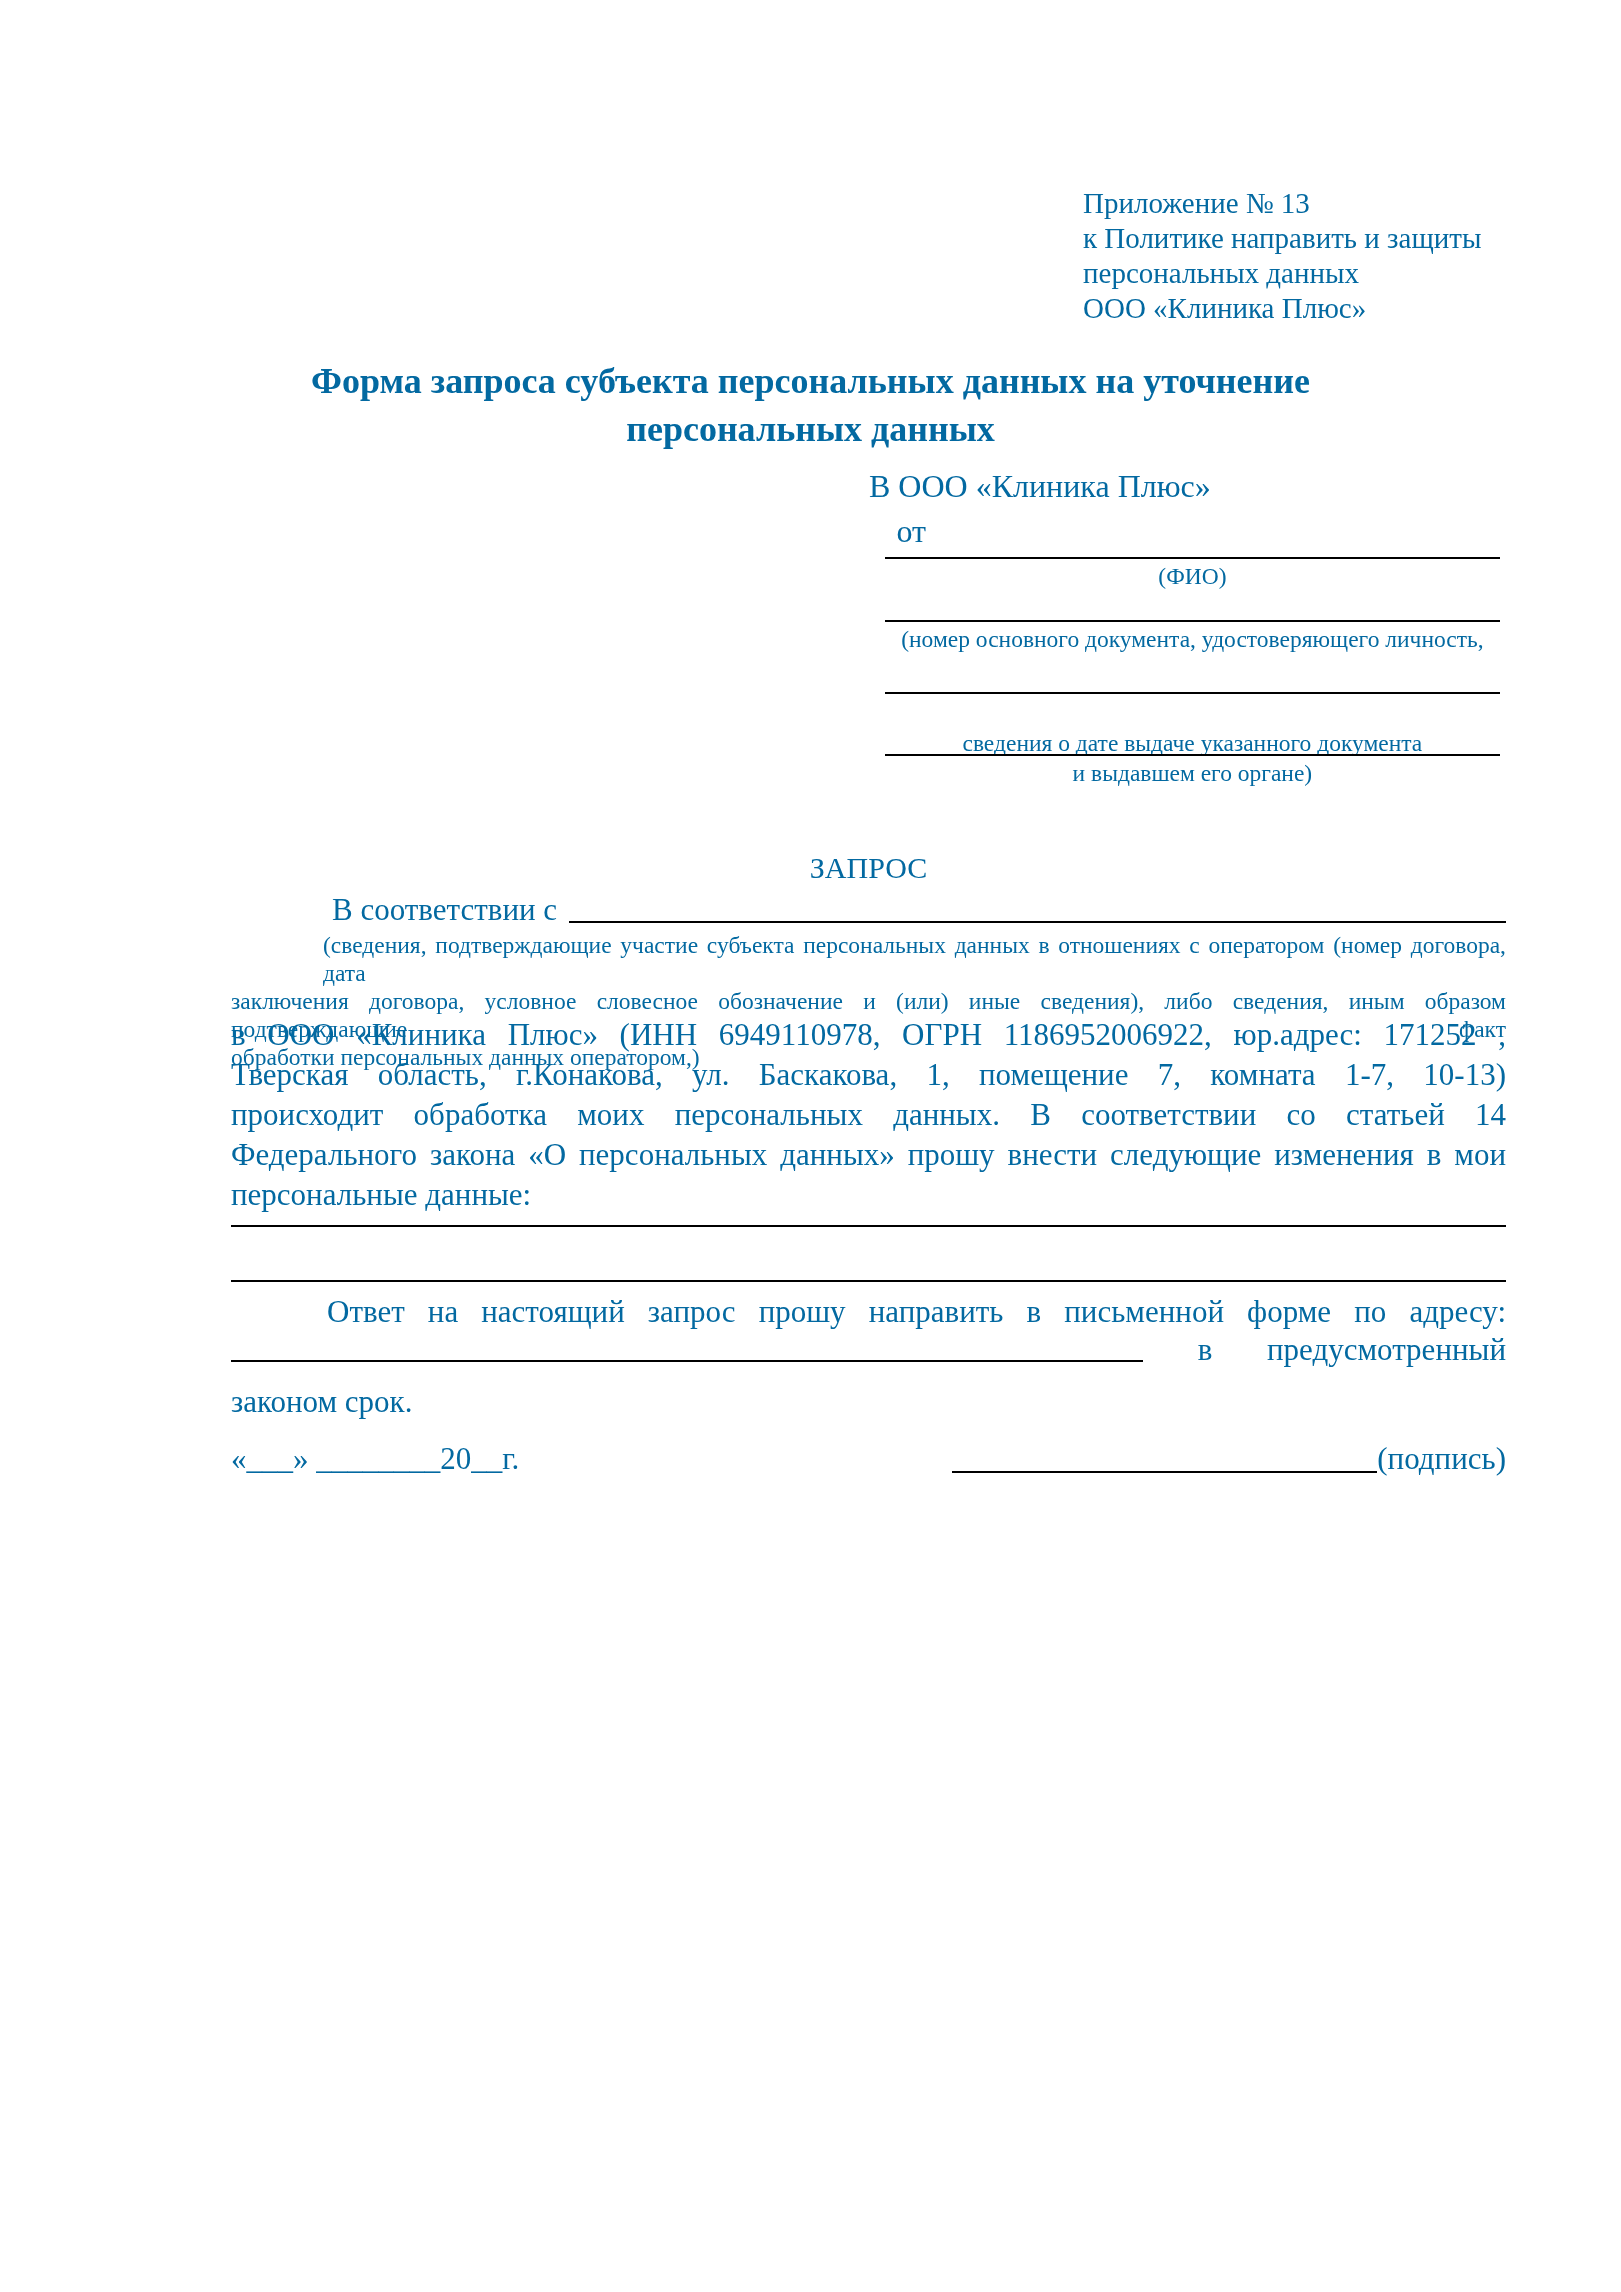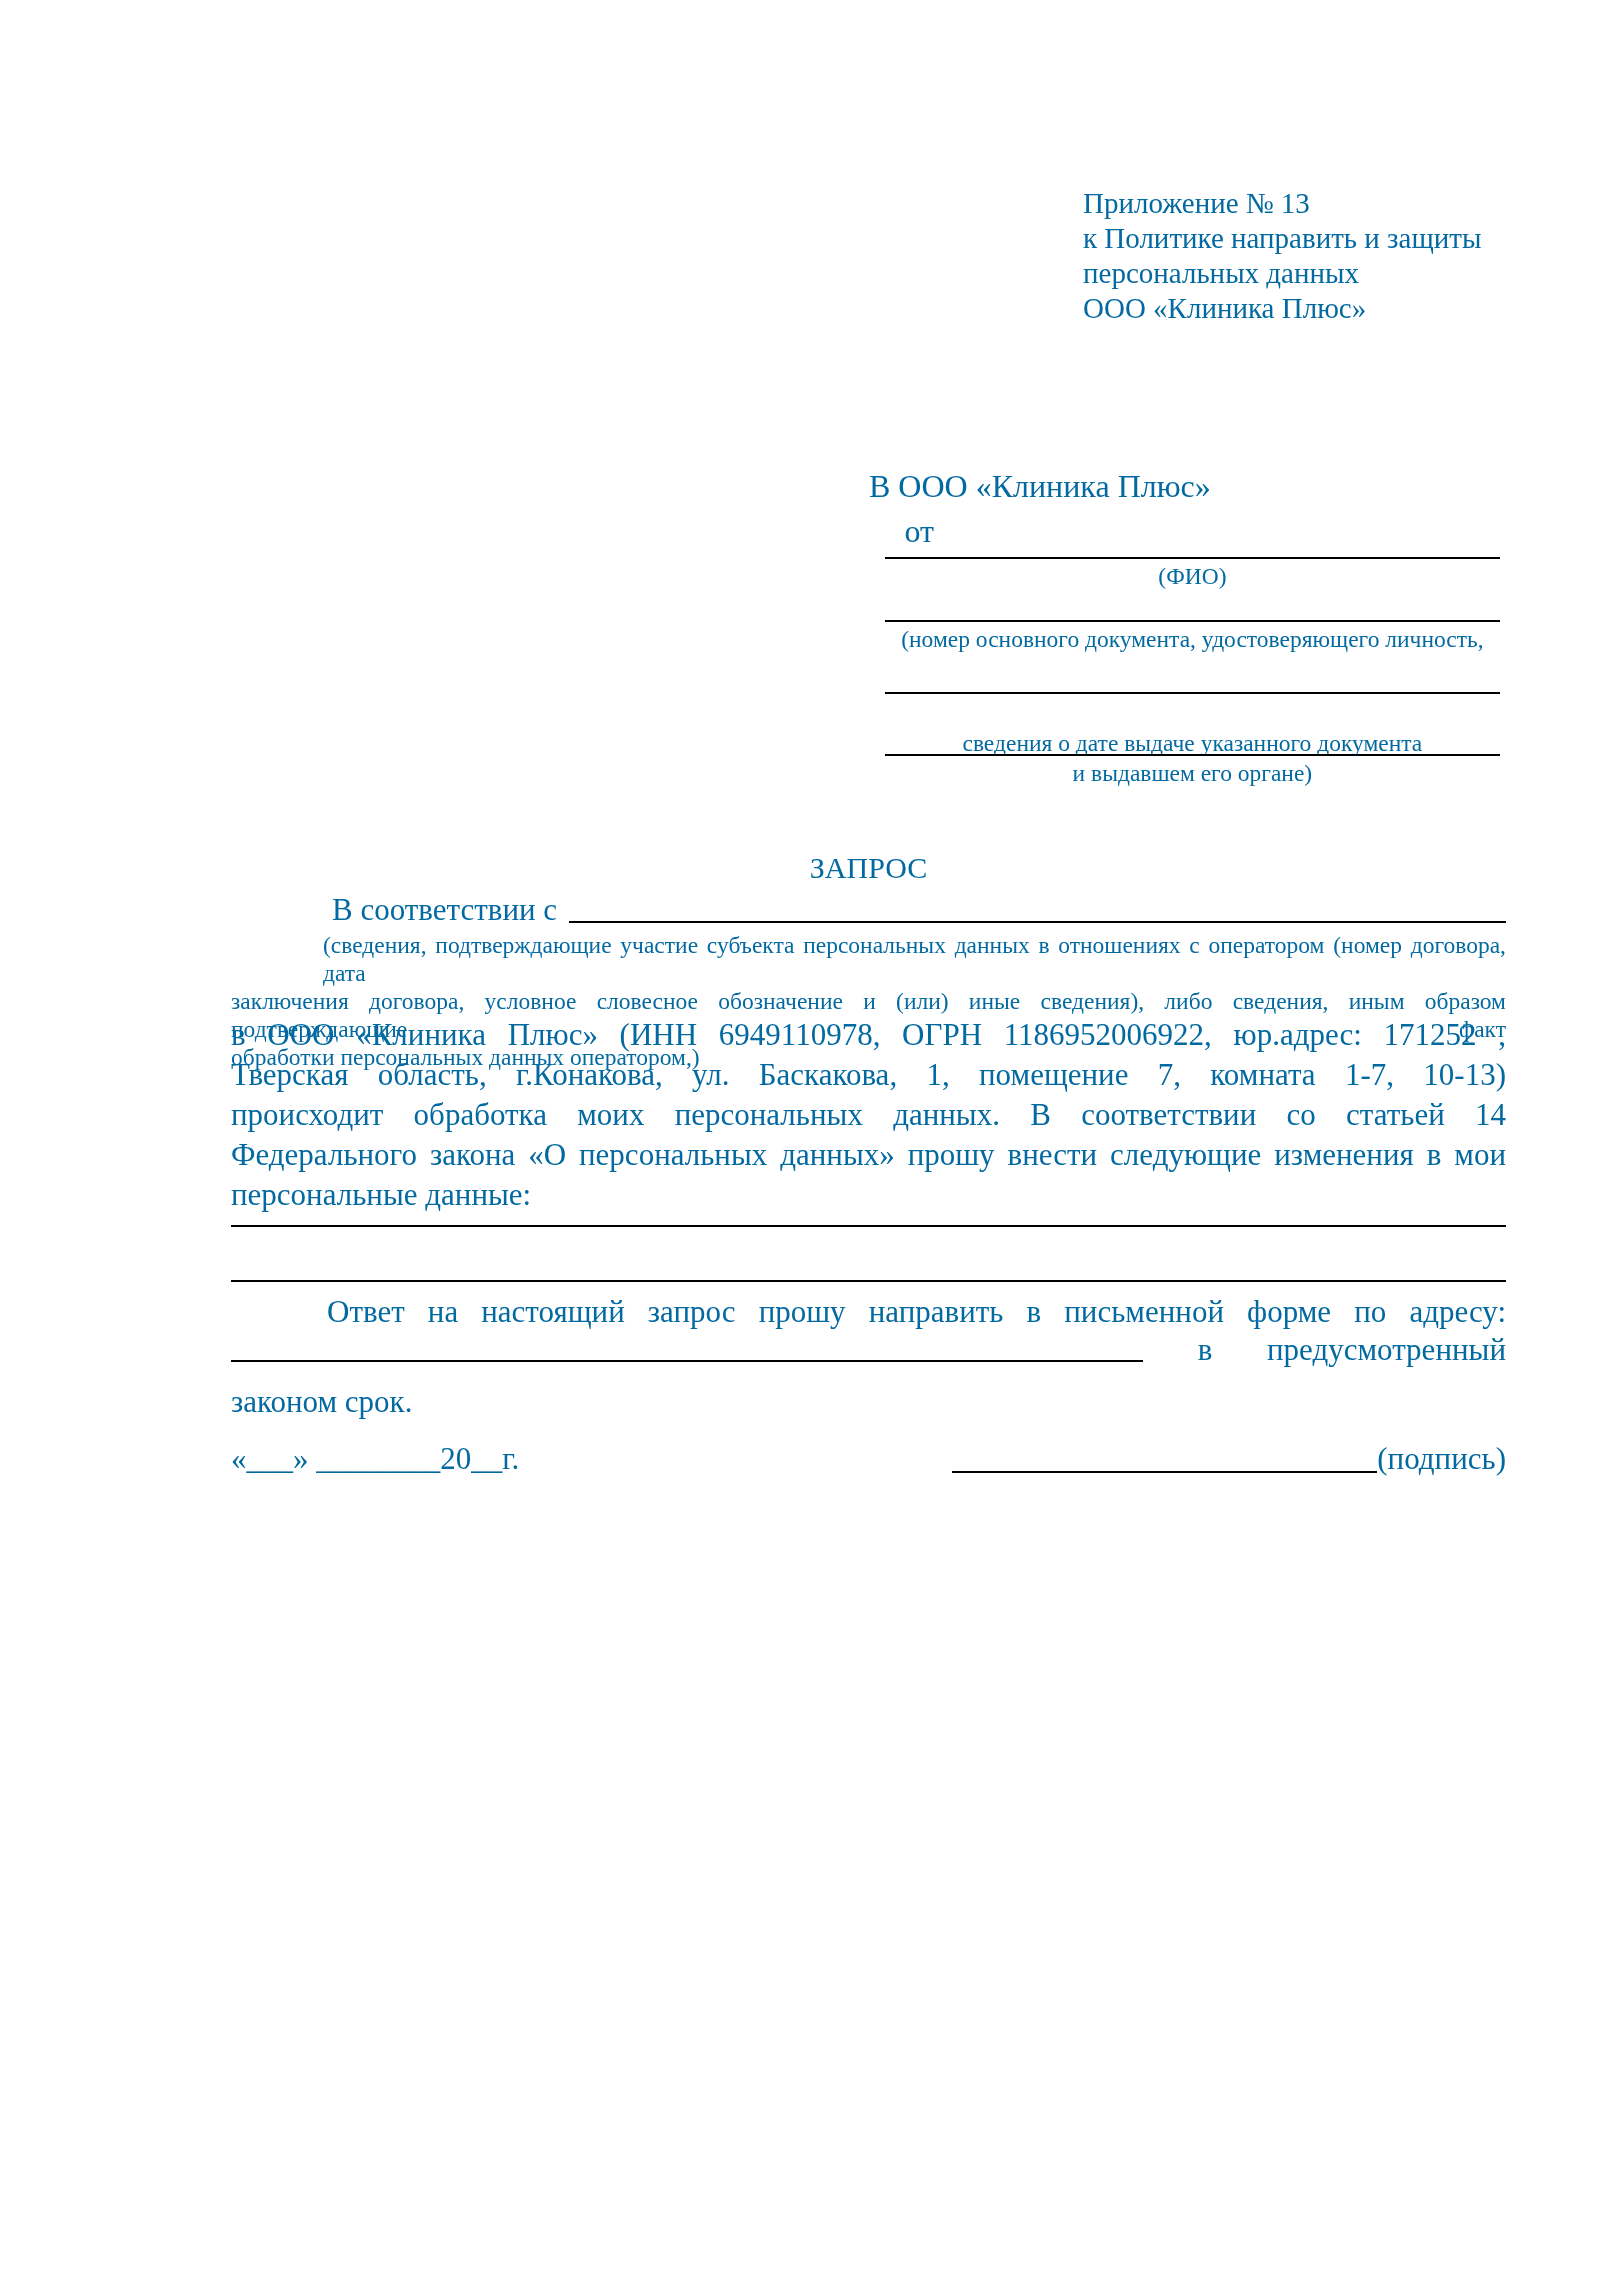--- a/index.html
+++ b/index.html
@@ -39,21 +39,21 @@
   
   .addressee {
     position: absolute;
     left: 869px;
     top: 468px;
     width: 637px;
     height: 333px;
     font-size: 32px;
   }
   .addressee .to   { position: absolute; left: 0;  top: 0;  white-space: nowrap; }
-  .addressee .from { position: absolute; left: 27.4px; top: 45px; margin-left: 8px; }
+  .addressee .from { position: absolute; left: 27.4px; top: 45px; }
   .addressee .uline {
     position: absolute; left: 15.7px; right: 5.9px;
     border-top: 2.9px solid #000; height: 0;
   }
   .addressee .cap {
     position: absolute; left: 15.7px; right: 5.9px;
     text-align: center; font-size: 23.5px; line-height: 27.4px;
   }
   .u1 { top: 89px; }  .c1 { top: 95px; }
   .u2 { top: 152px; } .c2 { top: 158px; }
@@ -132,20 +132,21 @@
 
 <div class="page">
 
   <div class="appendix-header">
     <div>Приложение № 13</div>
     <div>к Политике направить и защиты</div>
     <div>персональных данных</div>
     <div>ООО «Клиника Плюс»</div>
   </div>
 
+  <h1 class="doc-title">Форма запроса субъекта персональных данных на уточнение персональных данных</h1>
 
   <div class="addressee">
     <div class="to">В ООО «Клиника Плюс»</div>
     <div class="from">от</div>
 
     <div class="uline u1"></div>
     <div class="cap c1">(ФИО)</div>
 
     <div class="uline u2"></div>
     <div class="cap c2">(номер основного документа, удостоверяющего личность,</div>

